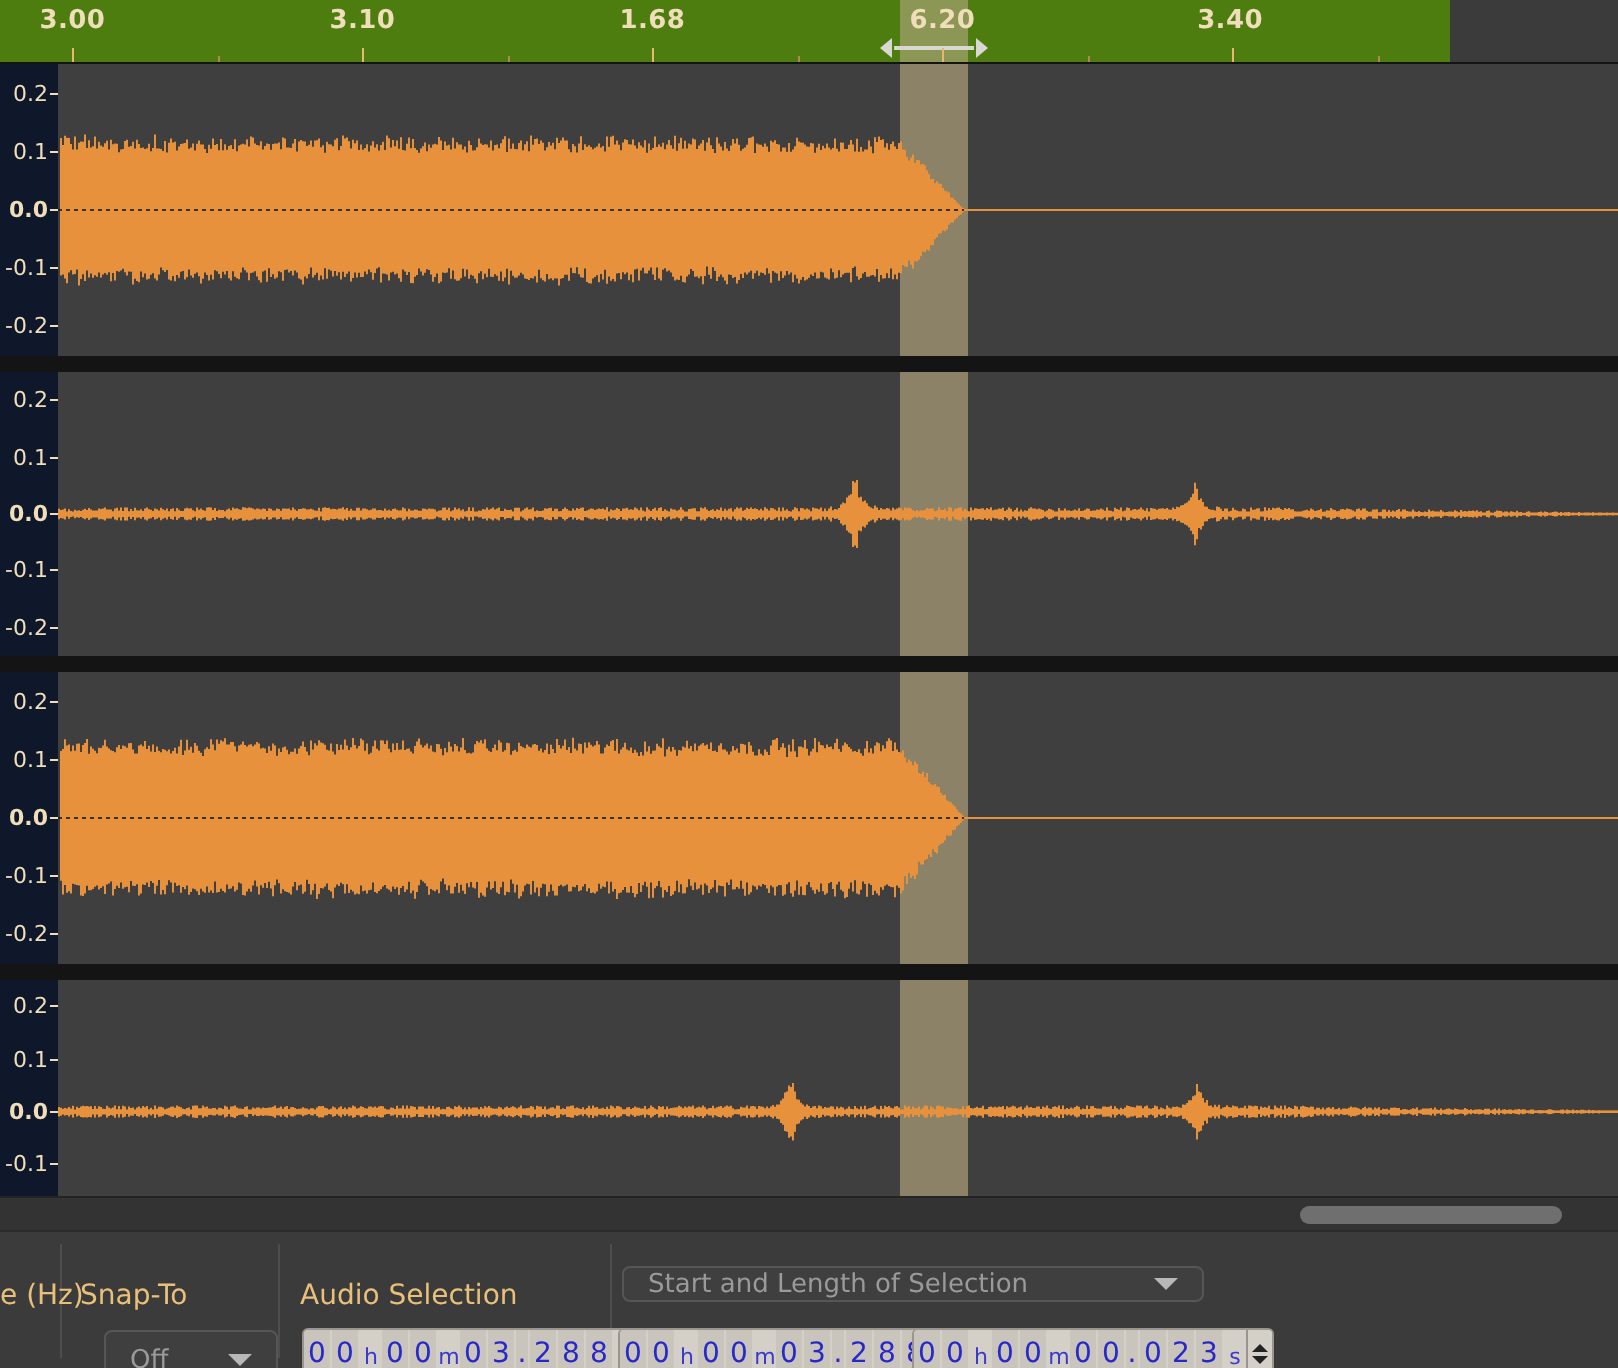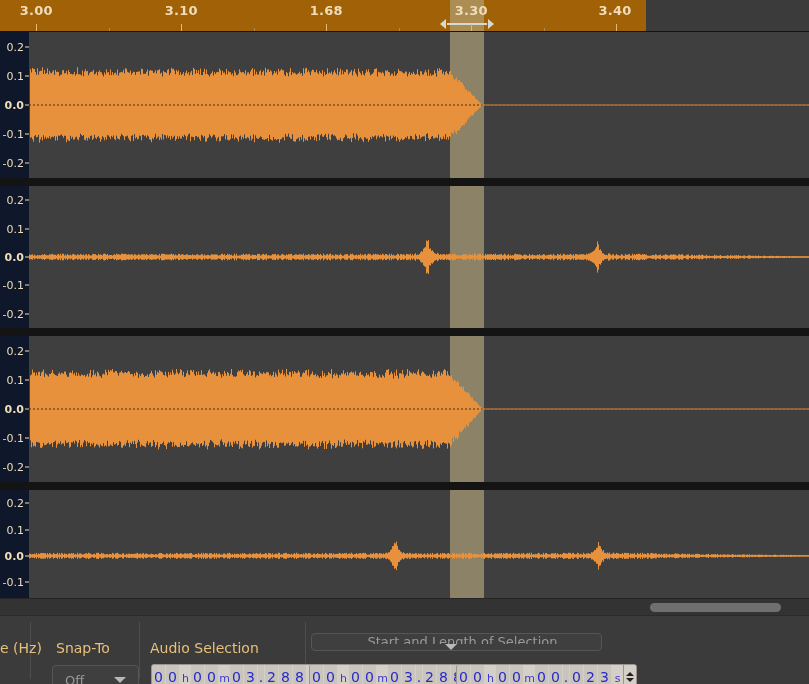--- a/index.html
+++ b/index.html
@@ -18,22 +18,22 @@
     position: relative;
     width: 809px;
     height: 684px;
     background: #3b3b3b;
   }
 
   
   .ruler {
     position: absolute;
     left: 0; top: 0;
-    width: 646px; height: 32px;
-    background: #a16207;
+    width: 725px; height: 32px;
+    background: #4d7c0f;
     overflow: hidden;
   }
   .ruler-sel {
     position: absolute;
     top: 0; height: 32px;
     background: #b3a882;
     opacity: 0.62;
   }
   .ruler-label {
     position: absolute;
@@ -280,21 +280,21 @@
     <div class="ruler-sel" id="ruler-sel" style="left: 450px; width: 34px;"></div>
     <div class="ruler-handle" id="ruler-handle" style="left: 440px; width: 54px;">
       <span class="arw l"></span>
       <span class="bar"></span>
       <span class="arw r"></span>
     </div>
     <div id="ruler-marks">
         <div class="ruler-label" style="left: 36.2455px;">3.00</div>
         <div class="ruler-label" style="left: 181.228px;">3.10</div>
         <div class="ruler-label" style="left: 326.21px;">1.68</div>
-        <div class="ruler-label" style="left: 471.192px;">3.30</div>
+        <div class="ruler-label" style="left: 471.192px;">6.20</div>
         <div class="ruler-label" style="left: 615px;">3.40</div>
         <div class="ruler-label" style="left: 761.156px;">2.61</div>
         <div class="tick-major" style="left: 36px;"></div>
         <div class="tick-major" style="left: 181px;"></div>
         <div class="tick-major" style="left: 326px;"></div>
         <div class="tick-major" style="left: 471px;"></div>
         <div class="tick-major" style="left: 616px;"></div>
         <div class="tick-major" style="left: 761px;"></div>
         <div class="tick-minor" style="left: 109px;"></div>
         <div class="tick-minor" style="left: 254px;"></div>
@@ -400,30 +400,30 @@
   </div>
 
   <div class="toolbar">
 
     <div class="tb-sep" style="left:30px;"></div>
     <div class="tb-sep" style="left:139px;"></div>
     <div class="tb-sep" style="left:305px;"></div>
 
     <div class="tb-label" style="left:0px; top:24px;">e (Hz)</div>
 
-    <div class="tb-label" style="left:56px; top:24px;">Snap-To</div>
+    <div class="tb-label" style="left:40px; top:24px;">Snap-To</div>
 
     <div class="combo" style="left:52px; top:49px; width:87px; height:30px;">
       <span class="combo-text">Off</span>
       <span class="combo-arrow"></span>
     </div>
 
     <div class="tb-label" style="left:150px; top:24px;">Audio Selection</div>
 
-    <div class="combo" style="left:311px; top:17px; width:291px; height:18px;flex-direction:column;">
+    <div class="combo" style="left:311px; top:17px; width:291px; height:18px;">
       <span class="combo-text">Start and Length of Selection</span>
       <span class="combo-arrow"></span>
     </div>
 
     <div class="timefield" id="tf-pos" style="left:151px; top:48px;">
         <div class="tf-digit">0</div>
         <div class="tf-digit">0</div>
         <div class="tf-unit">h</div>
         <div class="tf-digit">0</div>
         <div class="tf-digit">0</div>

